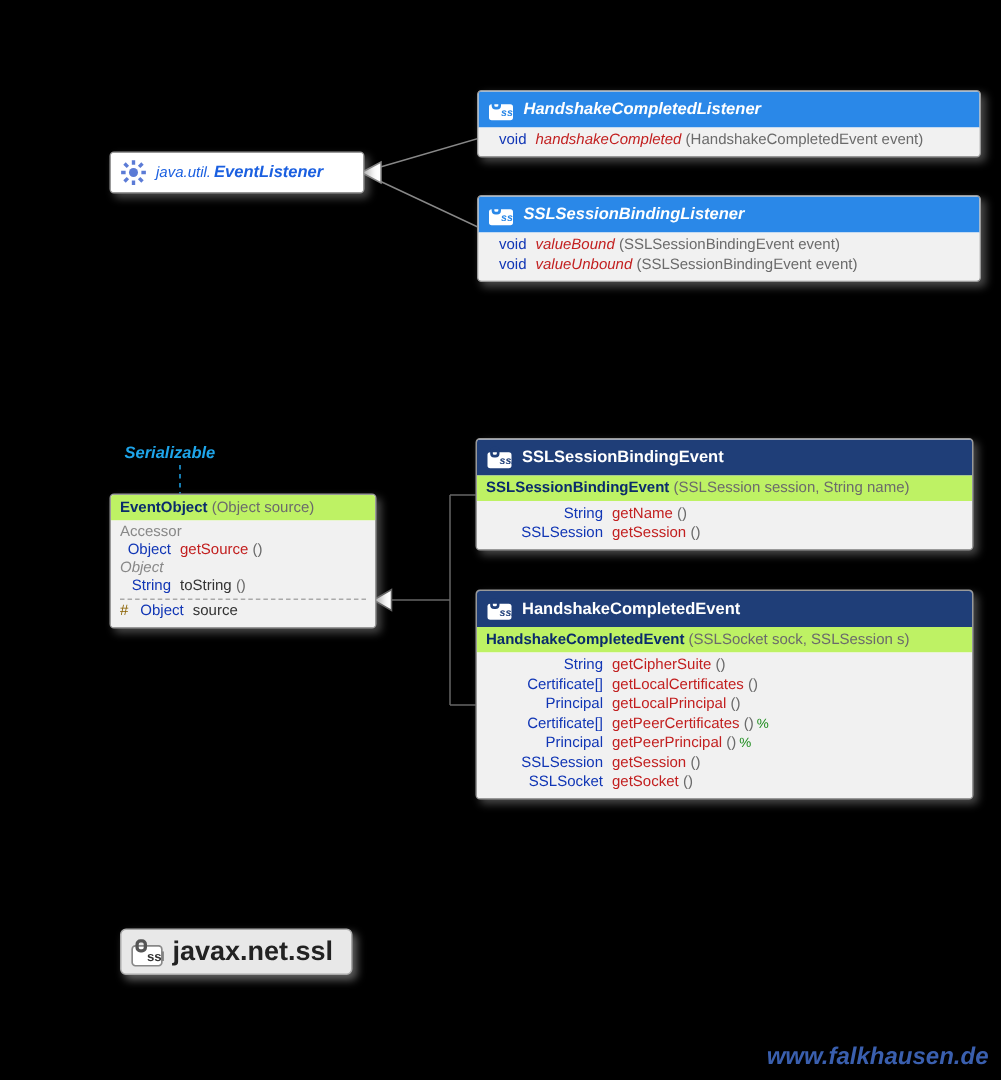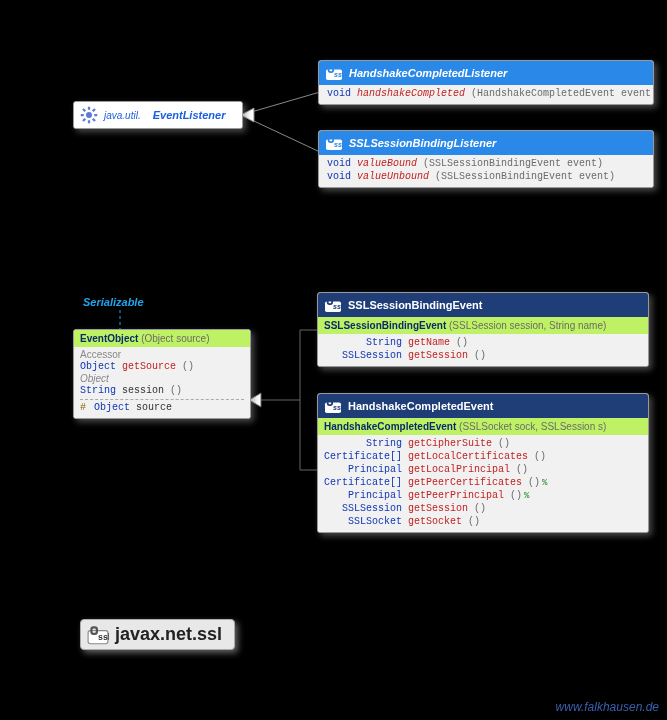--- a/index.html
+++ b/index.html
@@ -32,30 +32,30 @@
     gap: 6px;
   }
   .header-sub {
     padding: 3px 6px;
     font-size: 10px;
   }
   .hdr-blue   { background: #2a88e8; }
   .hdr-navy   { background: #1f3e78; }
   .sub-navy   { background: #bef264; color: #0a2b6b; }
   .rows       { background: #f1f1f1; padding: 2px 6px 4px 6px; font-size: 10px; }
-  .row        { display: flex; align-items: center; gap: 6px; padding: 1px 0; white-space: nowrap; font-family: Liberation Mono, monospace; }
+  .row        { display: flex; align-items: center; gap: 6px; padding: 1px 0; white-space: nowrap; }
   .ret        { color: #1136b5; text-align: right; min-width: 78px; display:inline-block; }
   .mname      { color: #c21f1f; }
   .param      { color: #6b6b6b; }
   .accessor-lbl { color:#888; }
   .obj-lbl    { color:#888; font-style: italic; }
   .field-row  { border-top: 1px dashed #aaa; margin-top: 2px; padding-top: 2px; }
   .field-marker { color:#8a6100; margin-right:2px;}
   .throws-mark { color:#1a8a1a; font-size:9px; margin-left:2px;}
-  .pkg        { font-style: italic; font-weight: normal; margin-right: 12px; }
+  .pkg        { font-style: italic; font-weight: normal; margin-right: 2px; }
   .small-note { font-style: italic; font-weight: bold; color:#1ea5ea; position:absolute;}
   .gear-icon { display:inline-flex; }
   .ssl-icon { display:inline-flex; }
   .package-badge {
     position: absolute;
     display: flex;
     align-items: center;
     gap: 6px;
     background: #e8e8e8;
     border: 1px solid #aaa;
@@ -63,23 +63,24 @@
     padding: 4px 12px 4px 6px;
     box-shadow: 3px 3px 6px rgba(140,140,140,0.7);
     font-size: 18px;
     font-weight: bold;
     color: #222;
   }
   .credit {
     position: absolute;
     right: 8px;
     bottom: 6px;
-    font-size: 12px;
+    font-size: 16px;
     color: #3a5fae;
     font-style: italic;
+    font-weight: bold;
   }
   svg.connectors {
     position: absolute;
     left: 0; top: 0;
     width: 667px; height: 720px;
     pointer-events: none;
   }
 </style>
 </head>
 <body>
@@ -174,21 +175,21 @@
     </div>
     <div class="rows">
       <div class="accessor-lbl">Accessor</div>
       <div class="row">
         <span class="ret" style="min-width:34px;">Object</span>
         <span><span class="mname">getSource</span> <span class="param">()</span></span>
       </div>
       <div class="obj-lbl">Object</div>
       <div class="row">
         <span class="ret" style="min-width:34px;">String</span>
-        <span><span style="color:#333;">session</span> <span class="param">()</span></span>
+        <span><span style="color:#333;">toString</span> <span class="param">()</span></span>
       </div>
       <div class="row field-row">
         <span class="field-marker">#</span>
         <span class="ret" style="min-width:auto; text-align:left;">Object</span>
         <span style="color:#333;">source</span>
       </div>
     </div>
   </div>
 
   <div class="box" style="left:317px; top:292px; width:330px;">

